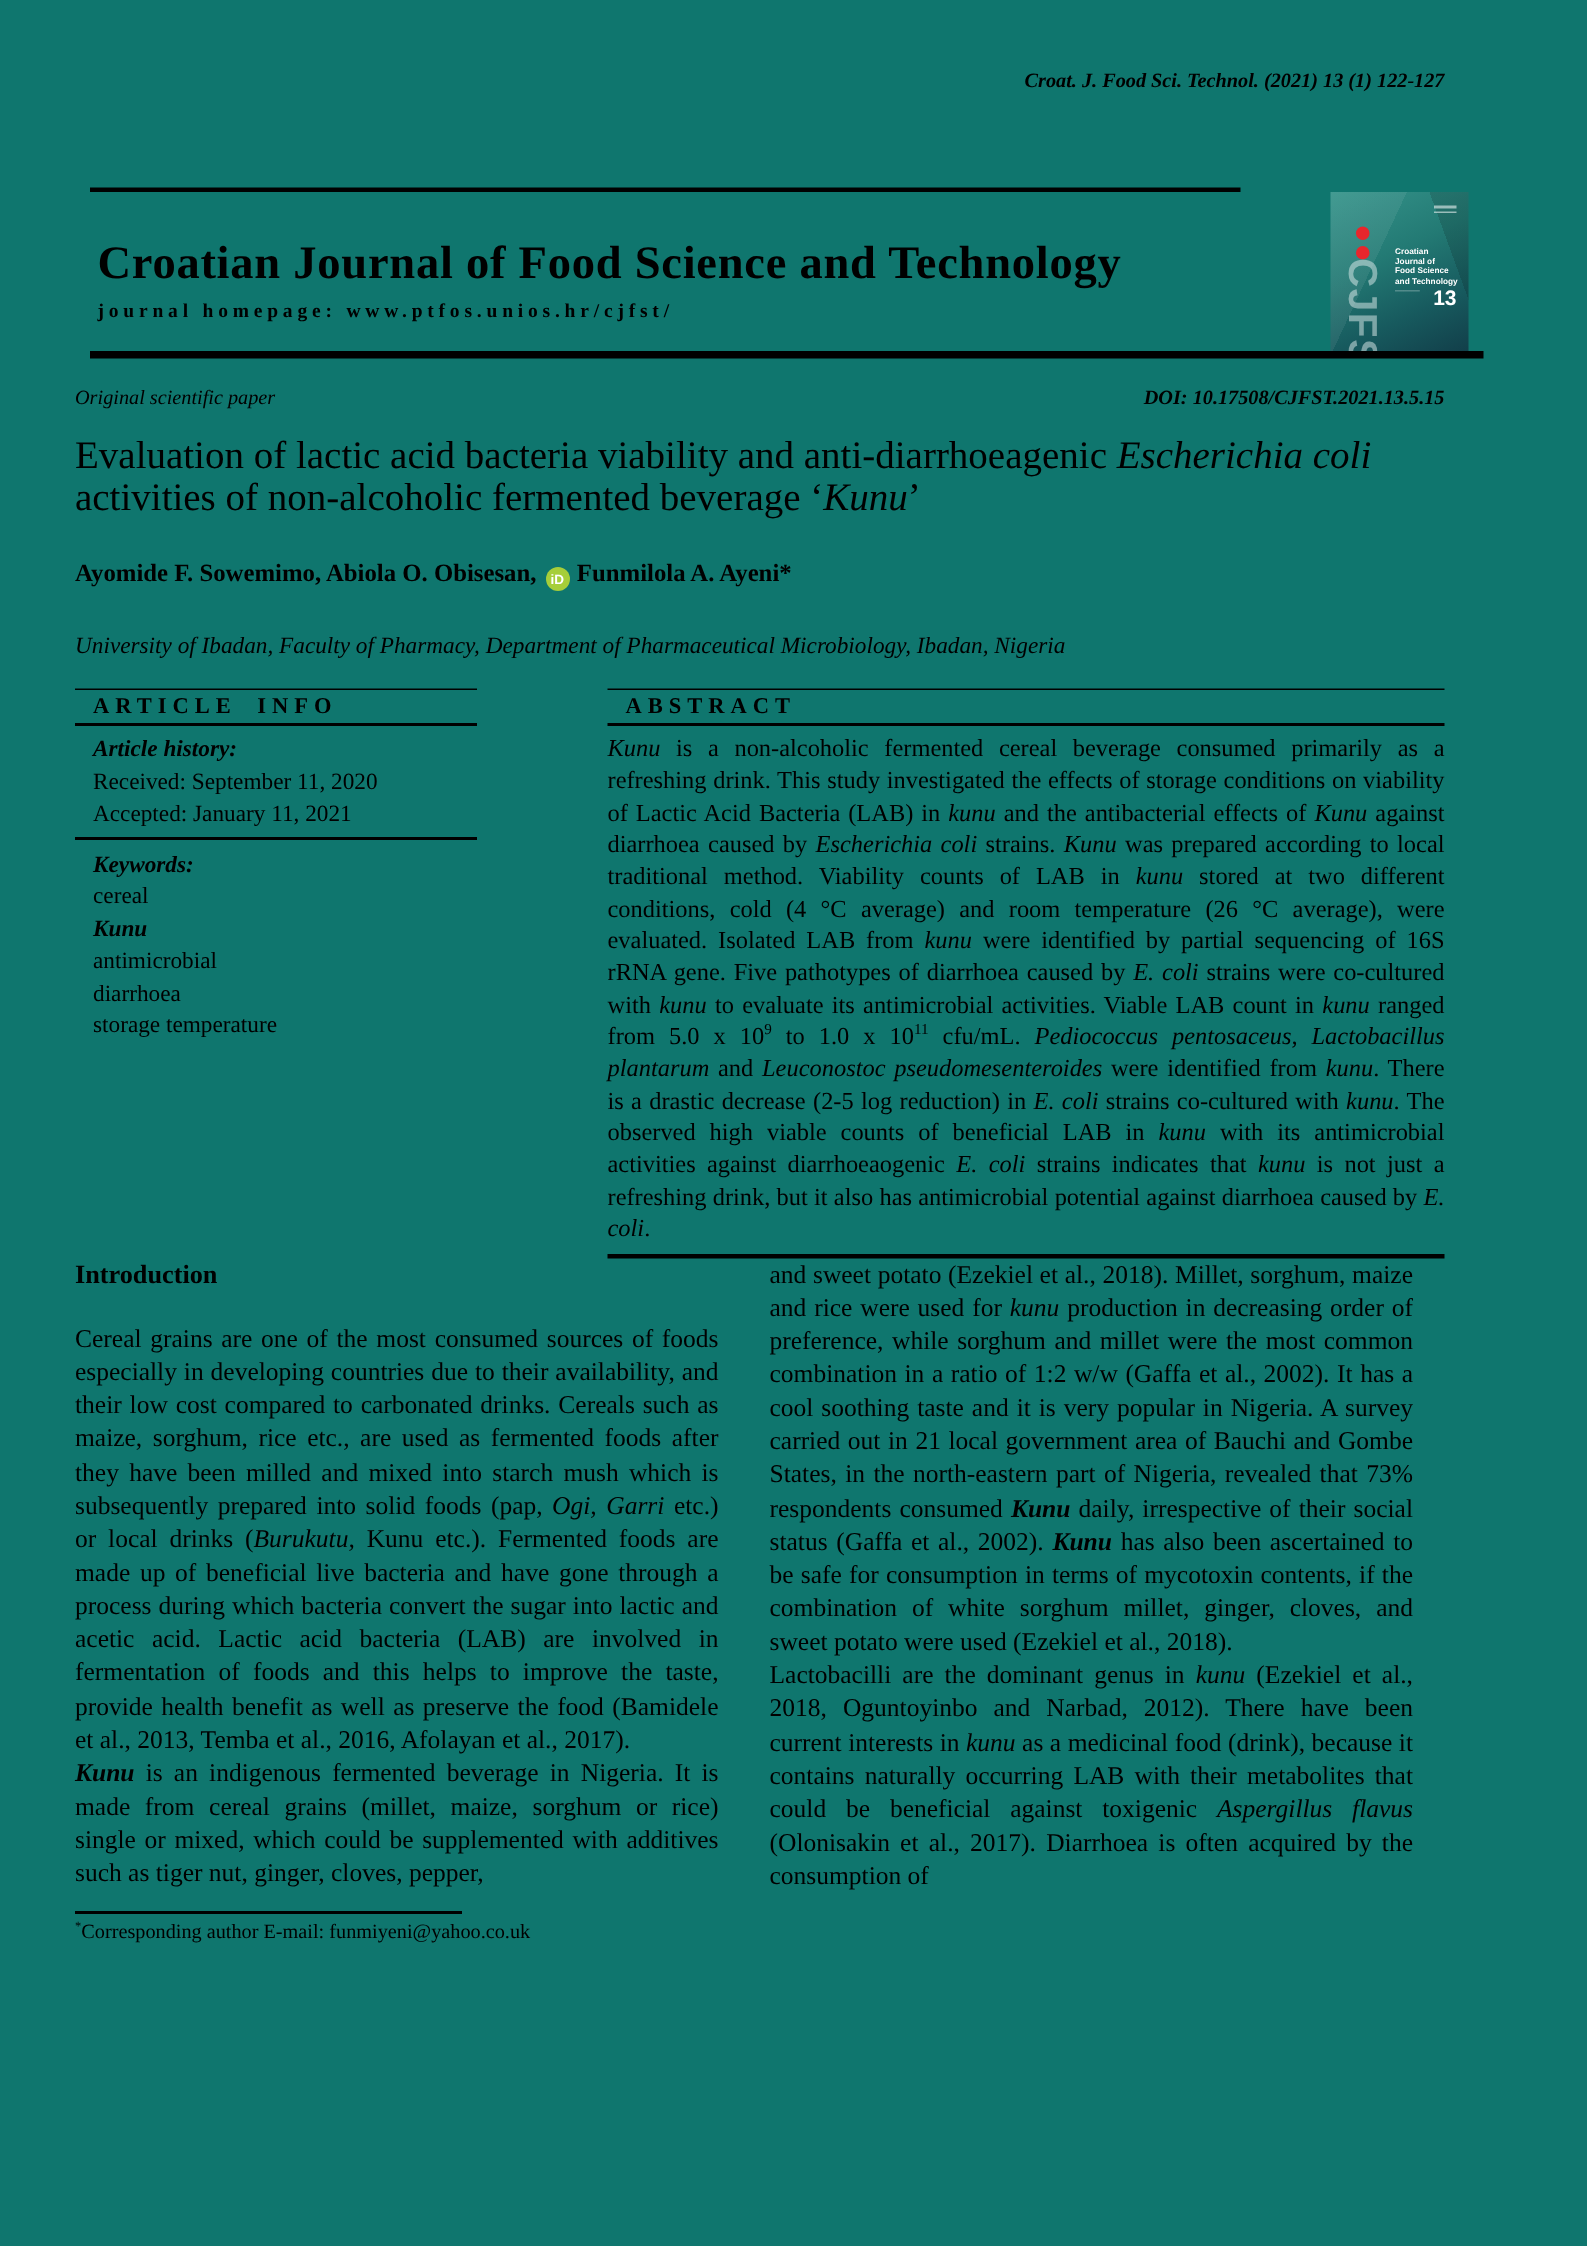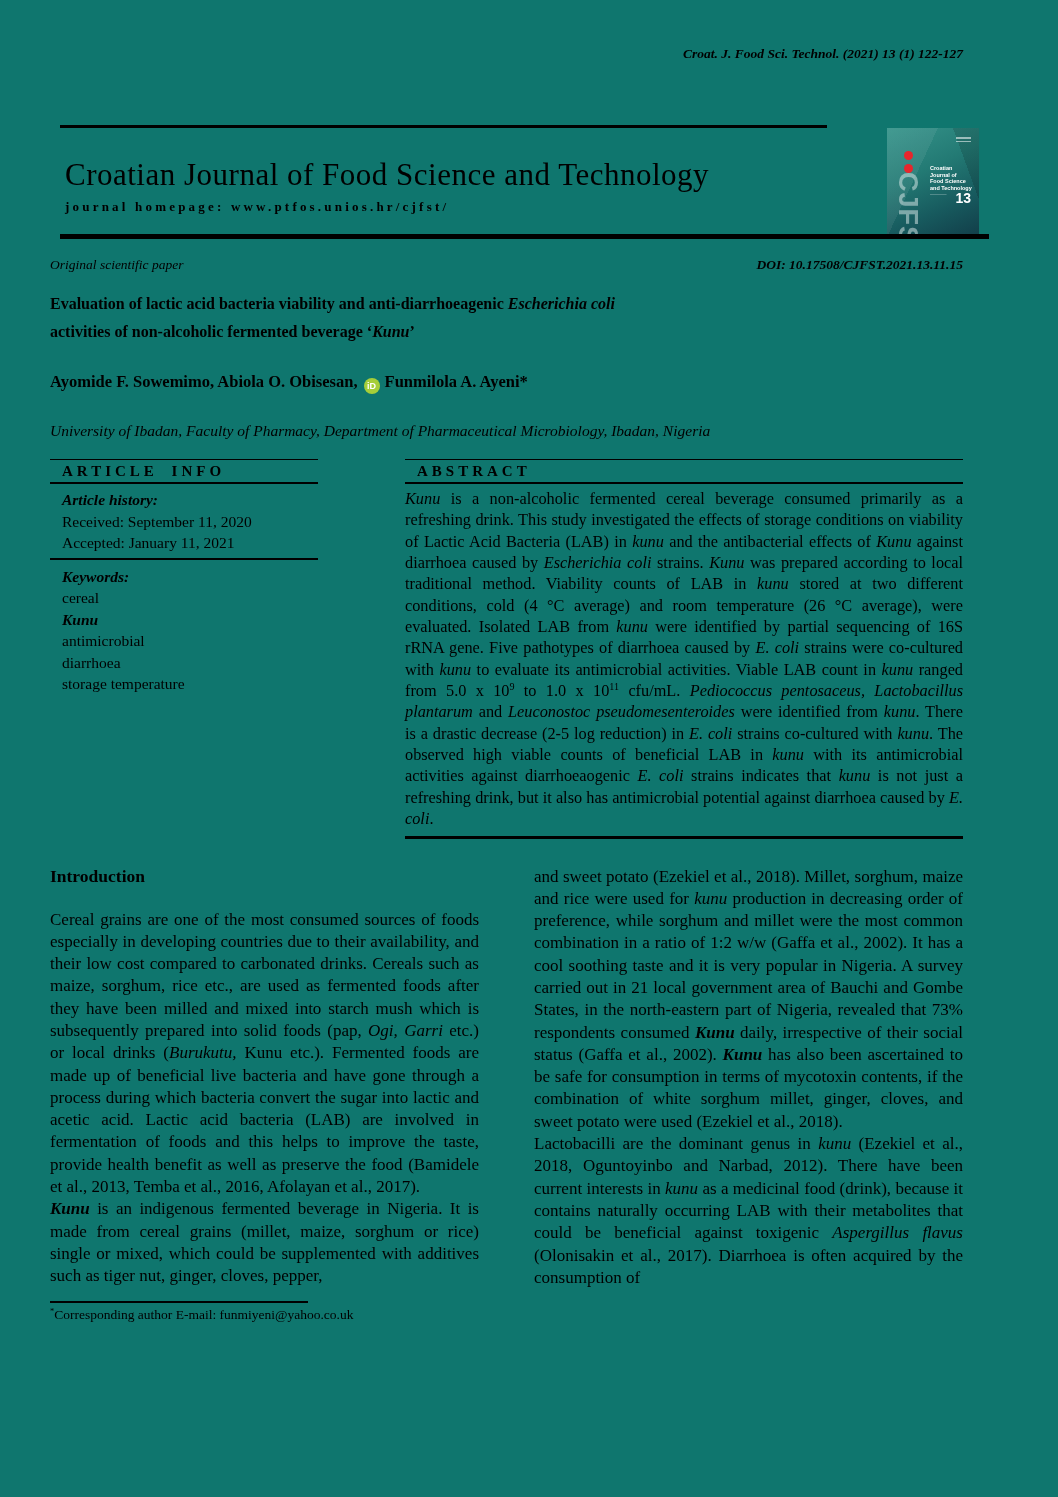--- a/index.html
+++ b/index.html
@@ -26,21 +26,21 @@
     font-weight:bold;
     line-height:17px;
   }
 
   
   .masthead{position:relative;margin-top:63px;}
   .rule-top{height:3px;background:#000;width:767px;margin-left:10px;}
   .journal-title{
     margin:29px 0 0 15px;
     font-size:31px;line-height:36px;
-    font-weight:normal;letter-spacing:0.5px;
+    font-weight:bold;letter-spacing:0.5px;
   }
   .homepage{
     margin:6px 0 0 15px;
     font-size:13px;line-height:16px;
     font-weight:bold;
     letter-spacing:3.2px;
   }
   .rule-thick{height:5px;background:#000;width:calc(100% + 16px);margin-left:10px;margin-top:19px;}
 
   
@@ -81,22 +81,22 @@
     display:flex;justify-content:space-between;align-items:baseline;
     margin-top:17px;
     font-size:13.5px;font-style:italic;line-height:17px;
   }
   .meta-row .type{}
   .meta-row .doi{font-weight:bold;}
 
   
   .article-title{
     margin:17px 0 0 0;
-    font-size:16px;line-height:27.5px;
-    font-weight:bold;
+    font-size:26px;line-height:27.5px;
+    font-weight:normal;
   }
   .authors{
     margin-top:26px;
     font-size:16.5px;font-weight:bold;line-height:22px;
   }
   .orcid{
     display:inline-block;width:16px;height:16px;border-radius:50%;
     background:#a6ce39;color:#fff;
     font-family:"Liberation Sans", sans-serif;
     font-size:9px;font-weight:bold;line-height:16px;text-align:center;
@@ -125,21 +125,21 @@
   .block-label{font-weight:bold;font-style:italic;}
   .keywords-block{padding:6px 0 0 12px;font-size:15.5px;line-height:21.5px;}
   .abstract-body{
     border-bottom:3px solid #000;
     padding:4px 0 6px 0;
     font-size:16.3px;line-height:21.35px;
     text-align:justify;
   }
 
   
-  .body-cols{display:flex;gap:55px;margin-top:27px;}
+  .body-cols{display:flex;gap:34px;}
   .body-col{width:429px;flex:none;}
   .section-heading{
     margin:0;font-size:17.5px;line-height:20px;font-weight:bold;
   }
   .body-col p{
     margin:0;
     font-size:17px;line-height:22.3px;
     text-align:justify;
   }
   .body-col p.first{margin-top:23px;}
@@ -177,21 +177,21 @@
         <div class="faint">———</div>
       </div>
       <div class="cover-issue">13</div>
     </div>
 
     <div class="rule-thick"></div>
   </div>
 
   <div class="meta-row">
     <span class="type">Original scientific paper</span>
-    <span class="doi">DOI: 10.17508/CJFST.2021.13.11.15</span>
+    <span class="doi">DOI: 10.17508/CJFST.2021.13.5.15</span>
   </div>
 
   <h2 class="article-title">
       <span style="display:block"><span>Evaluation of lactic acid bacteria viability and anti-diarrhoeagenic </span><span class="it">Escherichia coli</span></span>
       <span style="display:block"><span>activities of non-alcoholic fermented beverage ‘</span><span class="it">Kunu</span><span>’</span></span>
     </h2>
 
   <div class="authors">
     <span>Ayomide F. Sowemimo, Abiola O. Obisesan,</span><span class="orcid">iD</span><span>Funmilola A. Ayeni*</span>
   </div>

